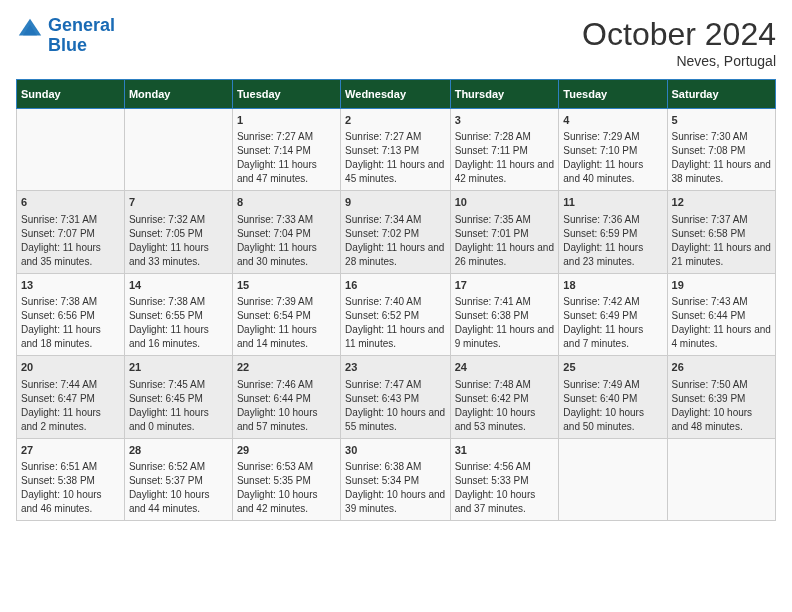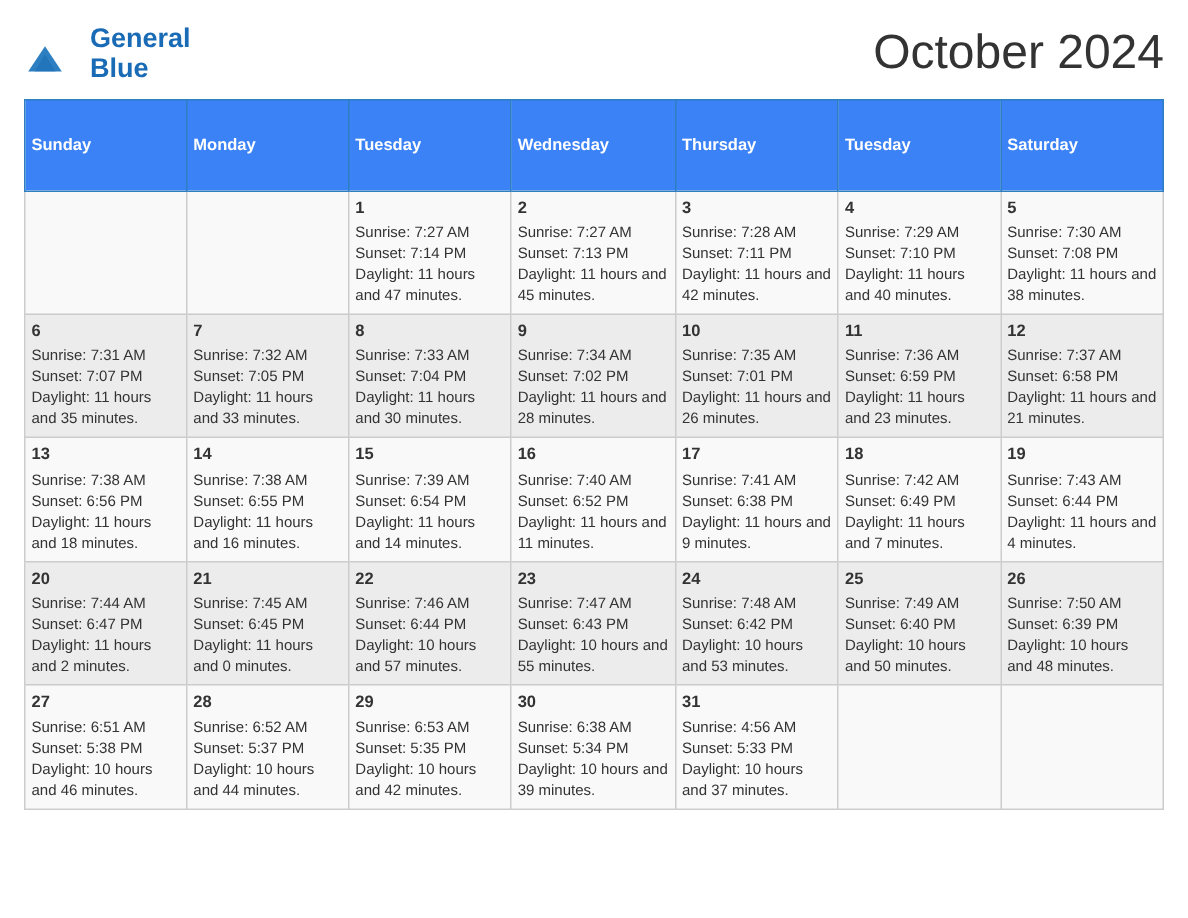--- a/index.html
+++ b/index.html
@@ -11,22 +11,22 @@
       padding: 16px;
     }
     .header {
       display: flex;
       justify-content: space-between;
       align-items: flex-start;
       margin-bottom: 10px;
     }
     .logo {
       display: flex;
-      align-items: flex-end;
-      gap: 16px;
+      align-items: flex-start;
+      gap: 4px;
     }
     .logo-text {
       font-size: 18px;
       font-weight: bold;
       color: #333;
       line-height: 1.1;
     }
     .logo-text span {
       color: #1a6bb5;
     }
@@ -46,23 +46,23 @@
     .location {
       font-size: 14px;
       color: #333;
     }
     table {
       width: 100%;
       border-collapse: collapse;
       font-size: 10px;
     }
     thead tr th {
-      background-color: #3b82f6;
+      background-color: #14532d;
       color: #fff;
-      padding: 24px 4px;
+      padding: 8px 4px;
       text-align: left;
       font-size: 11px;
       font-weight: bold;
       border: 1px solid #2d7fc1;
     }
     tbody tr td {
       border: 1px solid #ccc;
       vertical-align: top;
       padding: 4px;
       width: 113px;
@@ -92,20 +92,21 @@
       <polygon points="20,4 36,28 4,28" fill="#2d7fc1"></polygon>
       <polygon points="20,12 30,28 10,28" fill="#1a6bb5" opacity="0.5"></polygon>
     </svg>
     <div class="logo-text">
       <div><span>General</span></div>
       <div><span>Blue</span></div>
     </div>
   </div>
   <div class="title-block">
     <div class="month-title">October 2024</div>
+    <div class="location">Neves, Portugal</div>
   </div>
 </div>
 
 <table>
   <thead>
     <tr>
     <th>Sunday</th>
         <th>Monday</th>
         <th>Tuesday</th>
         <th>Wednesday</th>

